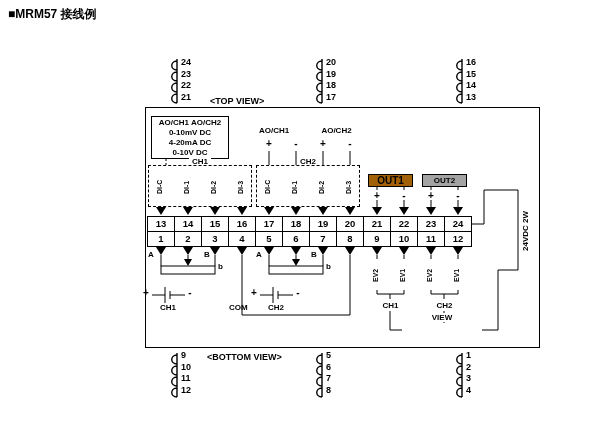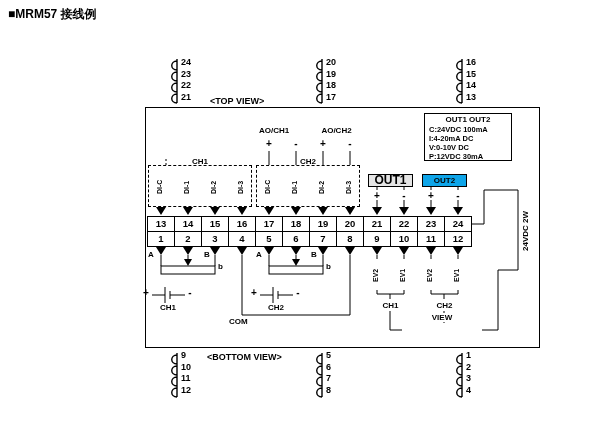--- a/index.html
+++ b/index.html
@@ -73,28 +73,27 @@
   <svg class="abs" style="left:452px;top:57px" width="14" height="48">
     <path d="M10 2 V46 M10 4 C3 4 3 13 10 13 M10 15 C3 15 3 24 10 24 M10 26 C3 26 3 35 10 35 M10 37 C3 37 3 46 10 46" stroke="#000" stroke-width="1.4" fill="none"></path>
   </svg>
   <div class="conn-num" style="left:466px;top:57px">
     <div>16</div>
     <div>15</div>
     <div>14</div>
     <div>13</div>
   </div>
 
-
-  <div class="abs" style="left:424px;top:113px;width:88px;height:48px;border:1px solid #000;background:#fff">
-    <div class="boxtxt" style="text-align:center;padding-top:1px">OUT1 OUT2</div>
-    <div class="boxtxt" style="padding-left:4px;font-size:7.5px;line-height:9px">C:24VDC 100mA</div>
-    <div class="boxtxt" style="padding-left:4px;font-size:7.5px;line-height:9px">I:4-20mA DC</div>
-    <div class="boxtxt" style="padding-left:4px;font-size:7.5px;line-height:9px">V:0-10V DC</div>
-    <div class="boxtxt" style="padding-left:4px;font-size:7.5px;line-height:9px">P:12VDC 30mA</div>
-  </div>
+  <div class="abs" style="left:151px;top:116px;width:78px;height:43px;border:1px solid #000;background:#fff;text-align:center">
+    <div class="boxtxt" style="padding-top:1px">AO/CH1 AO/CH2</div>
+    <div class="boxtxt">0-10mV DC</div>
+    <div class="boxtxt">4-20mA DC</div>
+    <div class="boxtxt">0-10V DC</div>
+  </div>
+
 
   <div class="abs b" style="left:259px;top:126px;width:47px;font-size:8px;text-align:left">AO/CH1</div>
   <div class="sign" style="left:263px;top:138px">+</div>
   <div class="sign" style="left:290px;top:138px">-</div>
   <div class="abs b" style="left:313px;top:126px;width:47px;font-size:8px;text-align:center">AO/CH2</div>
   <div class="sign" style="left:317px;top:138px">+</div>
   <div class="sign" style="left:344px;top:138px">-</div>
 
   <div class="lbl8" style="left:189px;top:157px;width:22px;text-align:center;background:#fff">CH1</div>
   <div class="lbl8" style="left:297px;top:157px;width:22px;text-align:center;background:#fff">CH2</div>
@@ -103,22 +102,22 @@
 
   <div class="lbl7v vtext" style="left:156px;top:168px;width:10px;height:38px">DI-C</div>
   <div class="lbl7v vtext" style="left:183px;top:168px;width:10px;height:38px">DI-1</div>
   <div class="lbl7v vtext" style="left:210px;top:168px;width:10px;height:38px">DI-2</div>
   <div class="lbl7v vtext" style="left:237px;top:168px;width:10px;height:38px">DI-3</div>
   <div class="lbl7v vtext" style="left:264px;top:168px;width:10px;height:38px">DI-C</div>
   <div class="lbl7v vtext" style="left:291px;top:168px;width:10px;height:38px">DI-1</div>
   <div class="lbl7v vtext" style="left:318px;top:168px;width:10px;height:38px">DI-2</div>
   <div class="lbl7v vtext" style="left:345px;top:168px;width:10px;height:38px">DI-3</div>
 
-  <div class="abs b" style="left:368px;top:174px;width:45px;height:13px;border:1px solid #000;background:#e5e5e5;font-size:12px;line-height:11px;text-align:center">OUT1</div>
-  <div class="abs b" style="left:422px;top:174px;width:45px;height:13px;border:1px solid #000;background:#0ea5e9;font-size:8px;line-height:11px;text-align:center">OUT2</div>
+  <div class="abs b" style="left:368px;top:174px;width:45px;height:13px;border:1px solid #000;background:#a16207;font-size:10px;line-height:11px;text-align:center">OUT1</div>
+  <div class="abs b" style="left:422px;top:174px;width:45px;height:13px;border:1px solid #000;background:#a3a3a3;font-size:8px;line-height:11px;text-align:center">OUT2</div>
   <div class="sign" style="left:371px;top:190px">+</div>
   <div class="sign" style="left:398px;top:190px">-</div>
   <div class="sign" style="left:425px;top:190px">+</div>
   <div class="sign" style="left:452px;top:190px">-</div>
 
   <div class="tri-down" style="left:156px;top:207px"></div>
   <div class="tri-down" style="left:183px;top:207px"></div>
   <div class="tri-down" style="left:210px;top:207px"></div>
   <div class="tri-down" style="left:237px;top:207px"></div>
   <div class="tri-down" style="left:264px;top:207px"></div>
@@ -176,21 +175,21 @@
   <div class="lbl8" style="left:311px;top:250px">B</div>
   <div class="lbl8" style="left:326px;top:262px">b</div>
 
   <div class="sign" style="left:140px;top:287px">+</div>
   <div class="sign" style="left:184px;top:287px">-</div>
   <div class="lbl8" style="left:155px;top:303px;width:26px;text-align:center">CH1</div>
   <div class="sign" style="left:248px;top:287px">+</div>
   <div class="sign" style="left:292px;top:287px">-</div>
   <div class="lbl8" style="left:263px;top:303px;width:26px;text-align:center">CH2</div>
 
-  <div class="lbl8" style="left:229px;top:317px;width:28px">COM</div>
+  <div class="lbl8" style="left:229px;top:303px;width:28px">COM</div>
 
   <div class="lbl7v vtext" style="left:372px;top:260px;width:10px;height:30px">EV2</div>
   <div class="lbl7v vtext" style="left:399px;top:260px;width:10px;height:30px">EV1</div>
   <div class="lbl7v vtext" style="left:426px;top:260px;width:10px;height:30px">EV2</div>
   <div class="lbl7v vtext" style="left:453px;top:260px;width:10px;height:30px">EV1</div>
   <div class="lbl8" style="left:378px;top:301px;width:25px;text-align:center;background:#fff">CH1</div>
   <div class="lbl8" style="left:432px;top:301px;width:25px;text-align:center;background:#fff">CH2</div>
 
   <div class="lbl8 vtext" style="left:521px;top:192px;width:13px;height:78px">24VDC 2W</div>
   <div class="lbl8" style="left:402px;top:313px;width:80px;text-align:center;background:#fff">VIEW</div>

